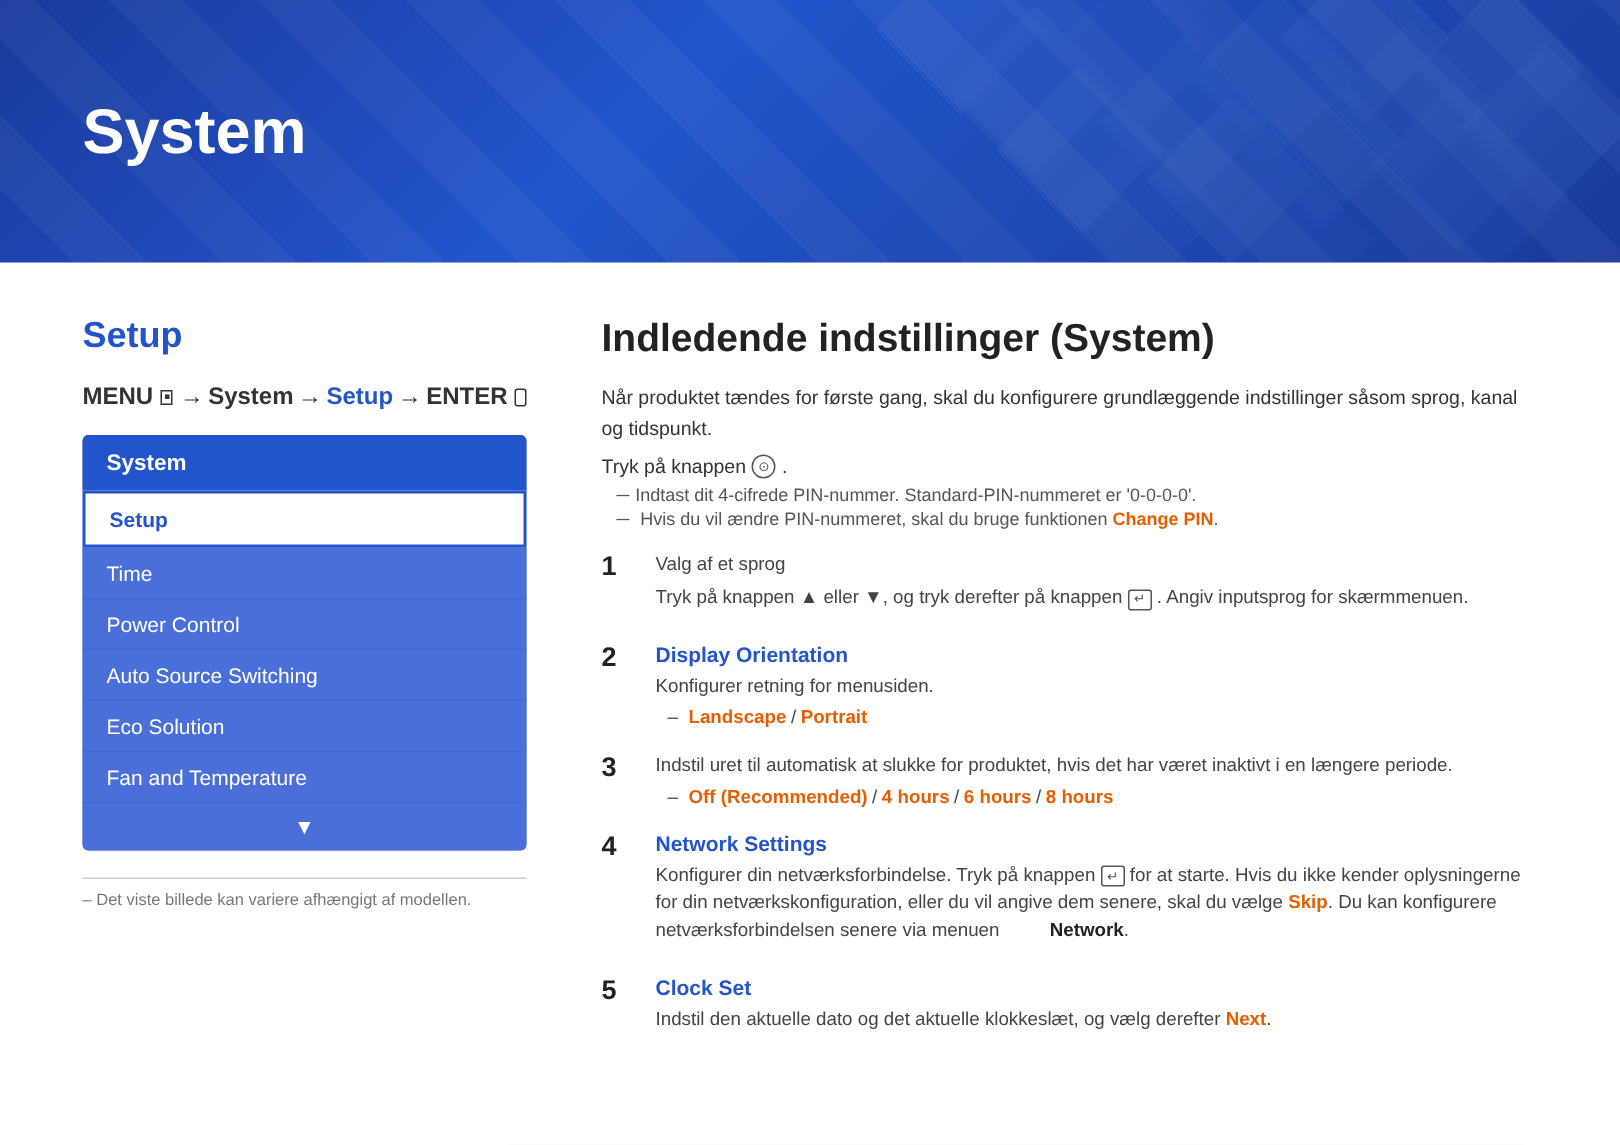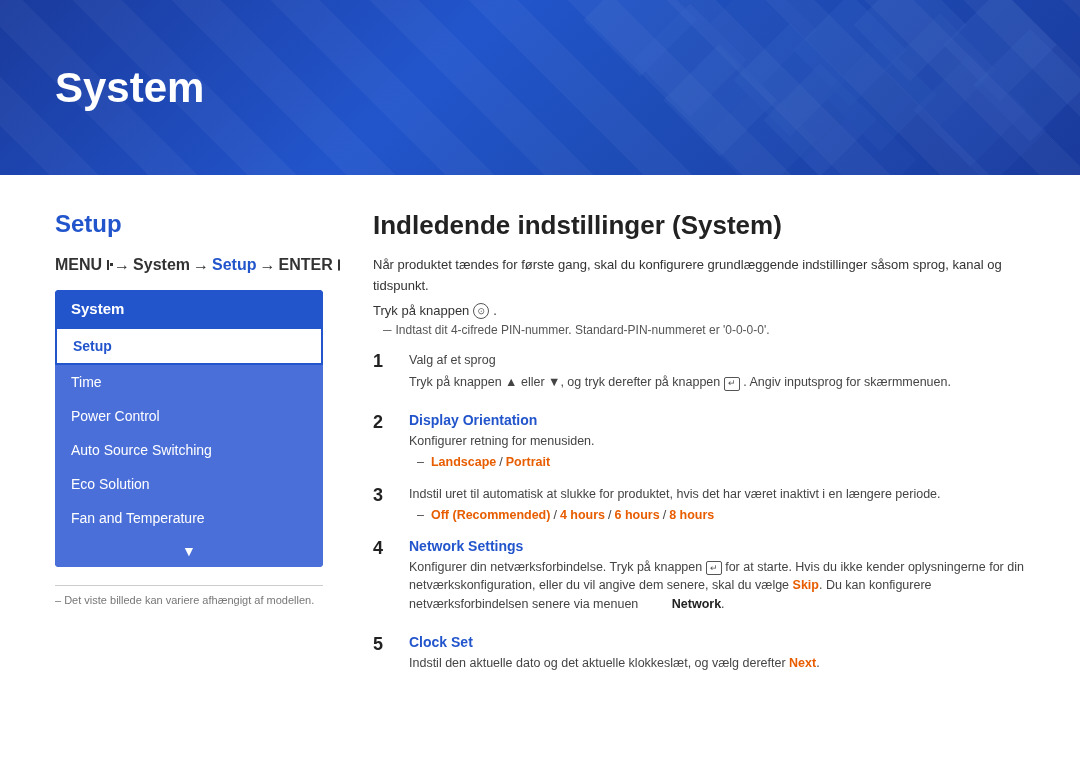--- a/index.html
+++ b/index.html
@@ -67,21 +67,21 @@
     .main-content {
       display: flex;
       padding: 35px 55px 30px 55px;
       gap: 50px;
       background: white;
       min-height: 588px;
     }
 
     
     .left-column {
-      width: 268px;
+      width: 296px;
       flex-shrink: 0;
     }
 
     .section-title {
       color: #2255cc;
       font-size: 24px;
       font-weight: 700;
       margin-bottom: 18px;
     }
 
@@ -346,20 +346,24 @@
 
     <p class="intro-text">Når produktet tændes for første gang, skal du konfigurere grundlæggende indstillinger såsom sprog, kanal og tidspunkt.</p>
 
     <p class="press-button-text">
       <span>Tryk på knappen</span>
       <span class="ok-icon">⊙</span>
       <span>.</span>
     </p>
 
     <p class="pin-note">Indtast dit 4-cifrede PIN-nummer. Standard-PIN-nummeret er '0-0-0-0'.</p>
+    <p class="pin-note">
+      <span>Hvis du vil ændre PIN-nummeret, skal du bruge funktionen</span>
+      <span class="change-pin-link">Change PIN</span>.
+    </p>
 
     <div class="steps-list">
 
       <div class="step">
         <span class="step-number">1</span>
         <div class="step-content">
           <p class="step-text">Valg af et sprog</p>
           <p class="step-text">
             Tryk på knappen ▲ eller ▼, og tryk derefter på knappen
             <span class="enter-btn-icon">↵</span>

